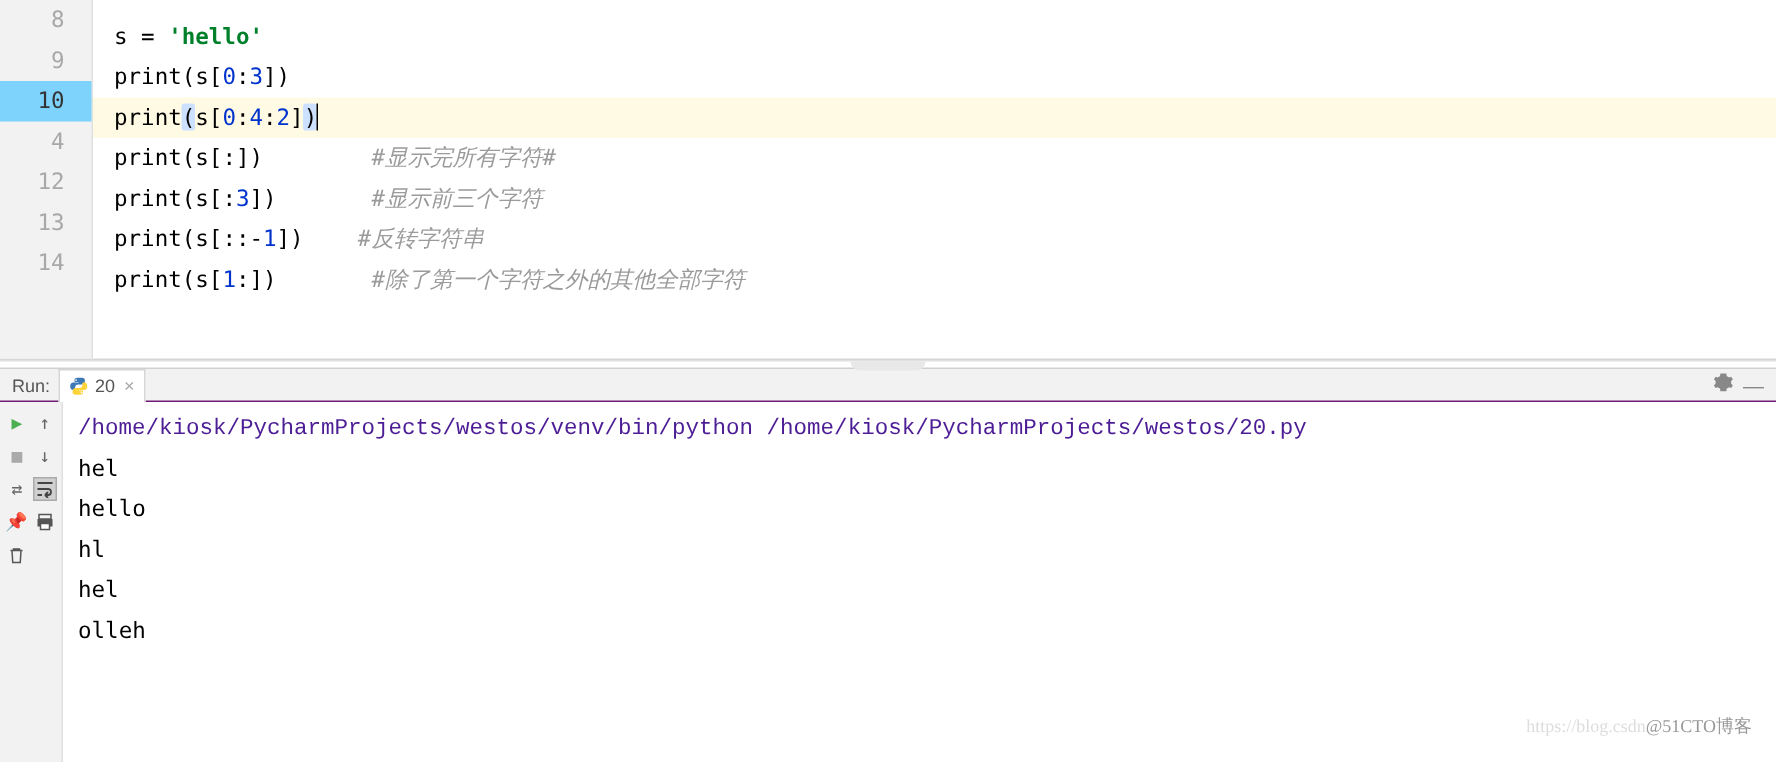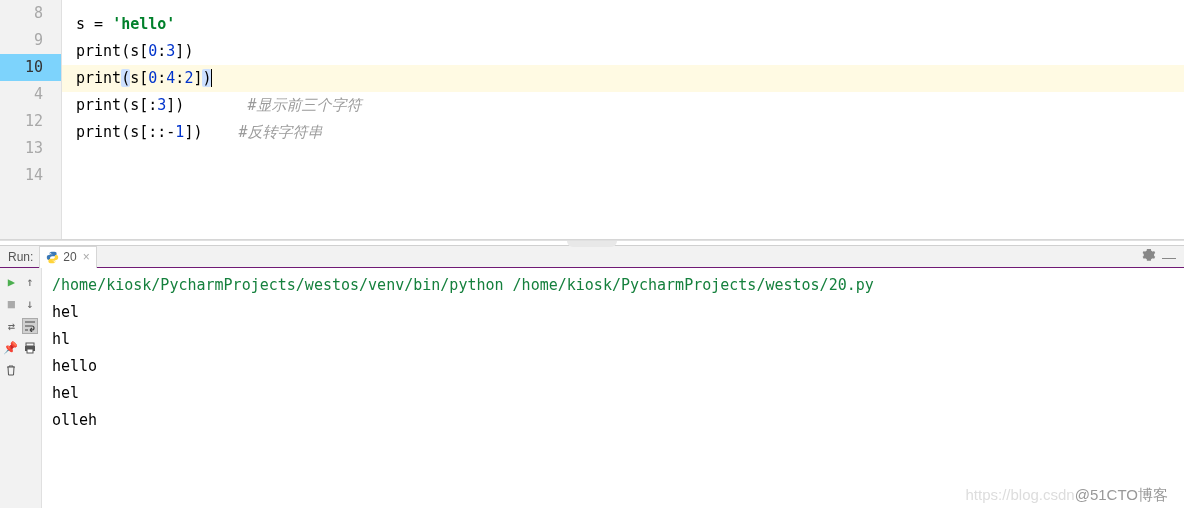--- a/index.html
+++ b/index.html
@@ -169,50 +169,52 @@
     }
     .console {
       flex: 1;
       padding: 4px 10px;
       font-size: 15px;
       line-height: 27px;
       background: #fff;
       position: relative;
     }
     .console-line { white-space: pre; }
-    .console-cmd { color: #15803d; }
+    .console-cmd { color: #4c1d95; font-family: Liberation Mono, monospace; }
     .watermark {
       position: absolute;
       right: 16px;
-      bottom: 0;
+      bottom: 10px;
       color: #ddd;
-      font-family: Liberation Sans, sans-serif;
-      font-size: 15px;
+      font-family: Liberation Serif, serif;
+      font-size: 12px;
     }
     .watermark .dark { color: #999; }
   </style>
 </head>
 <body>
 
 <div class="editor">
   <div class="gutter" id="gutter">
       <div class="gutter-line">8</div>
       <div class="gutter-line">9</div>
       <div class="gutter-line highlighted">10</div>
       <div class="gutter-line">4</div>
       <div class="gutter-line">12</div>
       <div class="gutter-line">13</div>
       <div class="gutter-line">14</div>
     </div>
   <div class="code" id="code">
       <div class="code-line"><span class="tok-id">s</span> <span class="tok-op">=</span> <span class="tok-str">'hello'</span></div>
       <div class="code-line"><span class="tok-fn">print</span><span class="tok-paren">(</span><span class="tok-id">s</span><span class="tok-paren">[</span><span class="tok-num">0</span><span class="tok-op">:</span><span class="tok-num">3</span><span class="tok-paren">]</span><span class="tok-paren">)</span></div>
       <div class="code-line highlighted"><span class="tok-fn">print</span><span class="match-paren">(</span><span class="tok-id">s</span><span class="tok-paren">[</span><span class="tok-num">0</span><span class="tok-op">:</span><span class="tok-num">4</span><span class="tok-op">:</span><span class="tok-num">2</span><span class="tok-paren">]</span><span class="match-paren">)</span><span class="caret"></span></div>
+      <div class="code-line"><span class="tok-fn">print</span><span class="tok-paren">(</span><span class="tok-id">s</span><span class="tok-paren">[</span><span class="tok-op">:</span><span class="tok-paren">]</span><span class="tok-paren">)</span>        <span class="tok-comment">#显示完所有字符#</span></div>
       <div class="code-line"><span class="tok-fn">print</span><span class="tok-paren">(</span><span class="tok-id">s</span><span class="tok-paren">[</span><span class="tok-op">:</span><span class="tok-num">3</span><span class="tok-paren">]</span><span class="tok-paren">)</span>       <span class="tok-comment">#显示前三个字符</span></div>
       <div class="code-line"><span class="tok-fn">print</span><span class="tok-paren">(</span><span class="tok-id">s</span><span class="tok-paren">[</span><span class="tok-op">:</span><span class="tok-op">:</span><span class="tok-op">-</span><span class="tok-num">1</span><span class="tok-paren">]</span><span class="tok-paren">)</span>    <span class="tok-comment">#反转字符串</span></div>
+      <div class="code-line"><span class="tok-fn">print</span><span class="tok-paren">(</span><span class="tok-id">s</span><span class="tok-paren">[</span><span class="tok-num">1</span><span class="tok-op">:</span><span class="tok-paren">]</span><span class="tok-paren">)</span>       <span class="tok-comment">#除了第一个字符之外的其他全部字符</span></div>
     </div>
 </div>
 
 <div class="splitter">
   <div class="splitter-handle"></div>
 </div>
 
 <div class="run-header">
   <span>Run:</span>
   <div class="tab">
@@ -268,22 +270,22 @@
             <path d="M2 3h8M4 3V2h4v1M3 3l.5 8h5L9 3" fill="none" stroke="#555" stroke-width="1"></path>
           </svg>
       </span>
       <span class="tool-btn"></span>
     </div>
   </div>
   <div class="console">
     <div class="console-line console-cmd">/home/kiosk/PycharmProjects/westos/venv/bin/python /home/kiosk/PycharmProjects/westos/20.py</div>
     <div id="console-out">
         <div class="console-line">hel</div>
+        <div class="console-line">hello</div>
         <div class="console-line">hl</div>
-        <div class="console-line">hello</div>
         <div class="console-line">hel</div>
         <div class="console-line">olleh</div>
       </div>
     <div class="watermark">
       <span>https://blog.csdn</span><span class="dark">@51CTO博客</span>
     </div>
   </div>
 </div>
 
 </body></html>

